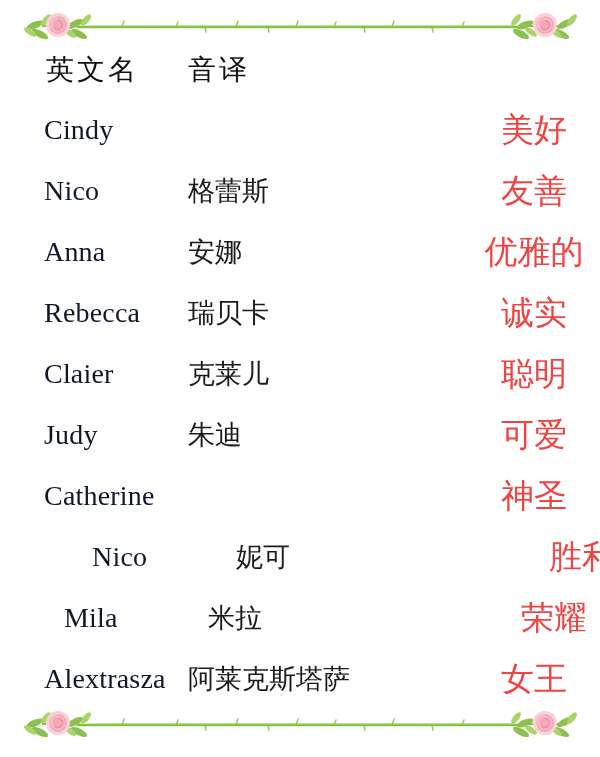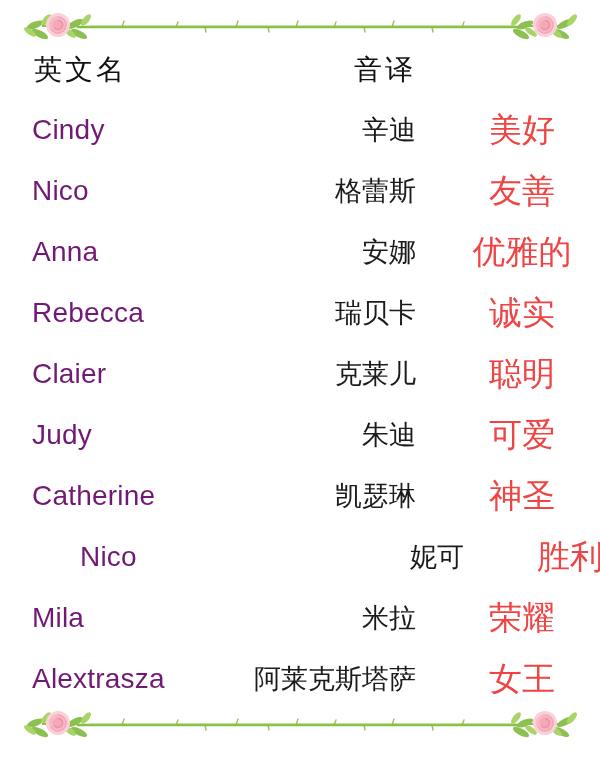--- a/index.html
+++ b/index.html
@@ -30,50 +30,50 @@
   
   .sheet {
     position: absolute;
     left: 0;
     top: 0;
     width: 600px;
   }
 
   .row {
     position: absolute;
-    left: 4px;
+    left: 16px;
     width: 532px;
     height: 61px;
     display: block;
   }
 
   .cell {
     position: absolute;
     top: 0;
     line-height: 44px;
     white-space: nowrap;
     color: #111111;
   }
 
   
   .col-name {
     left: 28px;
     text-align: left;
-    font-family: Liberation Sans, sans-serif;
+    font-family: Liberation Serif, serif;
     font-size: 28px;
     font-weight: 500;
     letter-spacing: 0.2px;
-    color: #701a75;
+    color: #0f172a;
   }
 
   
   .col-translit {
     left: 172px;
     width: 240px;
-    text-align: right;
+    text-align: left;
     font-family: "Liberation Serif", "DejaVu Serif", serif;
     font-size: 27px;
     color: #1b1b1b;
   }
 
   
   .col-meaning {
     left: 440px;
     width: 156px;
     text-align: center;
@@ -166,21 +166,20 @@
 
 <div class="sheet">
 
   <div class="row header" style="top:48px;">
     <span class="cell col-name">英文名</span>
     <span class="cell col-translit">音译</span>
   </div>
 
   <div class="row" style="top:108px;">
     <span class="cell col-name">Cindy</span>
-    <span class="cell col-translit">辛迪</span>
     <span class="cell col-meaning">美好</span>
   </div>
 
   <div class="row" style="top:169px;">
     <span class="cell col-name">Nico</span>
     <span class="cell col-translit">格蕾斯</span>
     <span class="cell col-meaning">友善</span>
   </div>
 
   <div class="row" style="top:230px;">
@@ -202,31 +201,30 @@
   </div>
 
   <div class="row" style="top:413px;">
     <span class="cell col-name">Judy</span>
     <span class="cell col-translit">朱迪</span>
     <span class="cell col-meaning">可爱</span>
   </div>
 
   <div class="row" style="top:474px;padding-left:16px;">
     <span class="cell col-name">Catherine</span>
-    <span class="cell col-translit">凯瑟琳</span>
     <span class="cell col-meaning">神圣</span>
   </div>
 
   <div class="row" style="top:535px;margin-left:48px;">
     <span class="cell col-name">Nico</span>
     <span class="cell col-translit">妮可</span>
     <span class="cell col-meaning">胜利</span>
   </div>
 
-  <div class="row" style="top:596px;">
+  <div class="row" style="top:596px;margin-left:20px;">
     <span class="cell col-name">Mila</span>
     <span class="cell col-translit">米拉</span>
     <span class="cell col-meaning">荣耀</span>
   </div>
 
   <div class="row" style="top:657px;">
     <span class="cell col-name">Alextrasza</span>
     <span class="cell col-translit">阿莱克斯塔萨</span>
     <span class="cell col-meaning">女王</span>
   </div>

